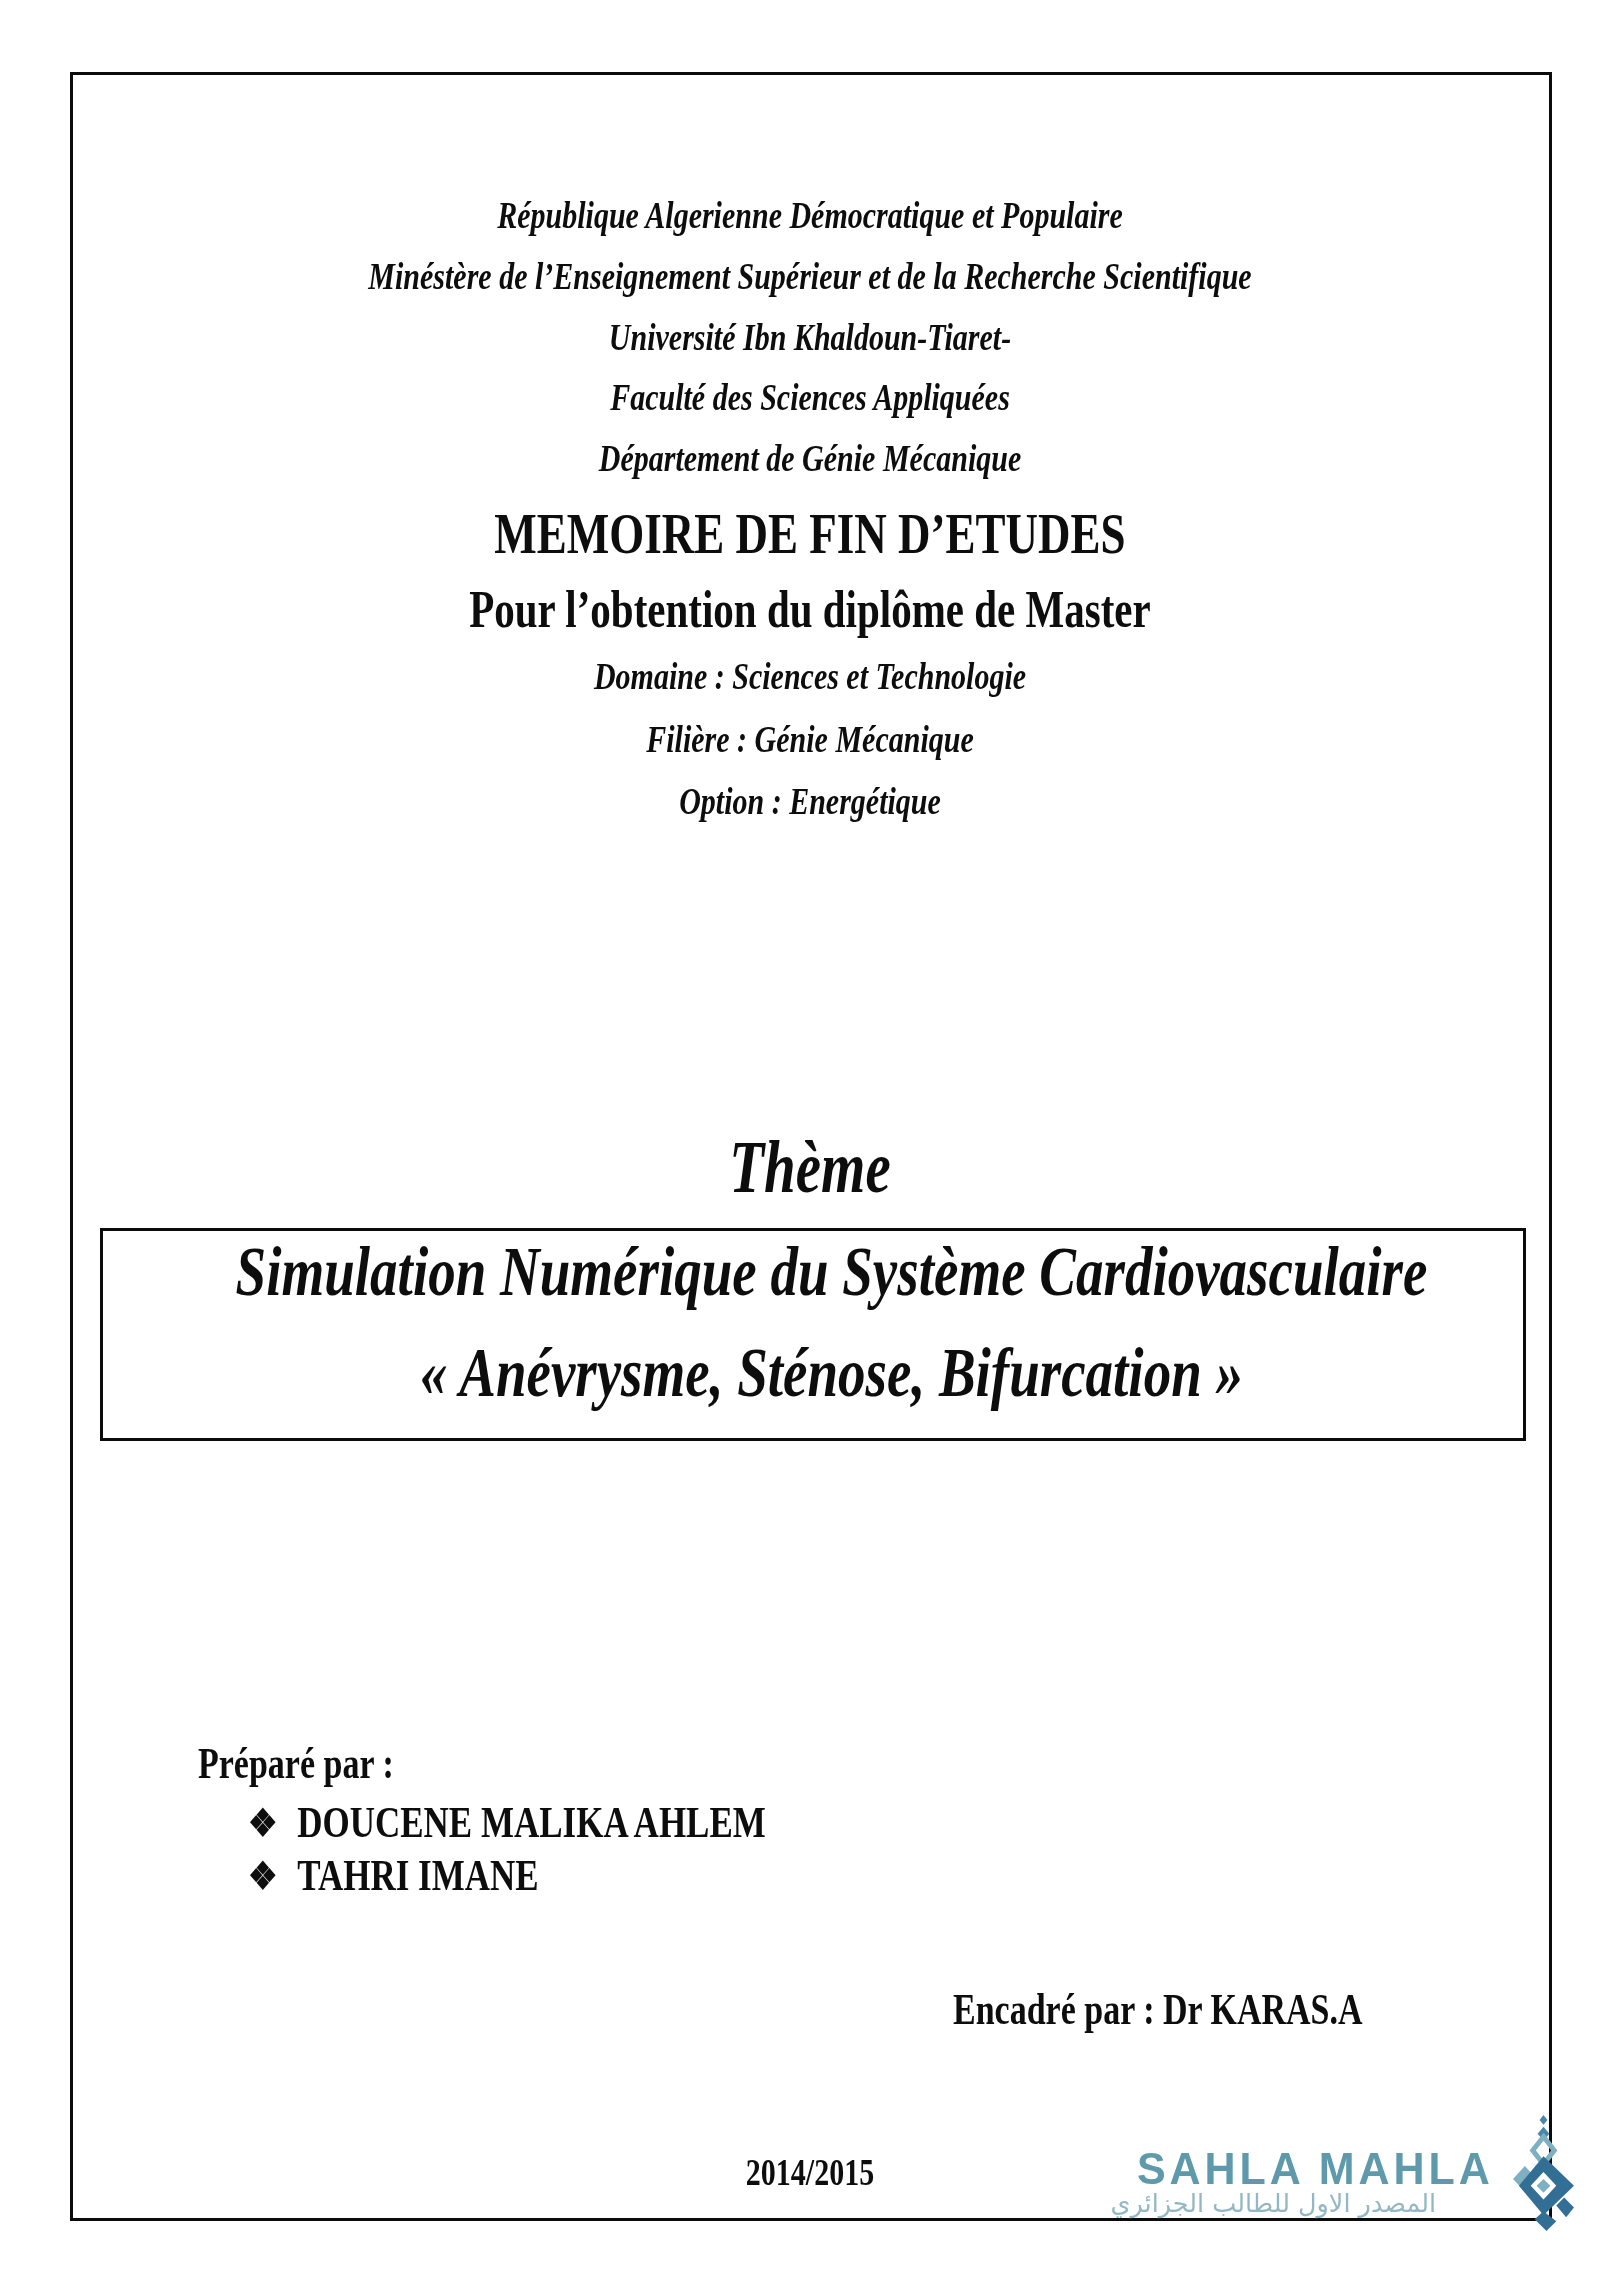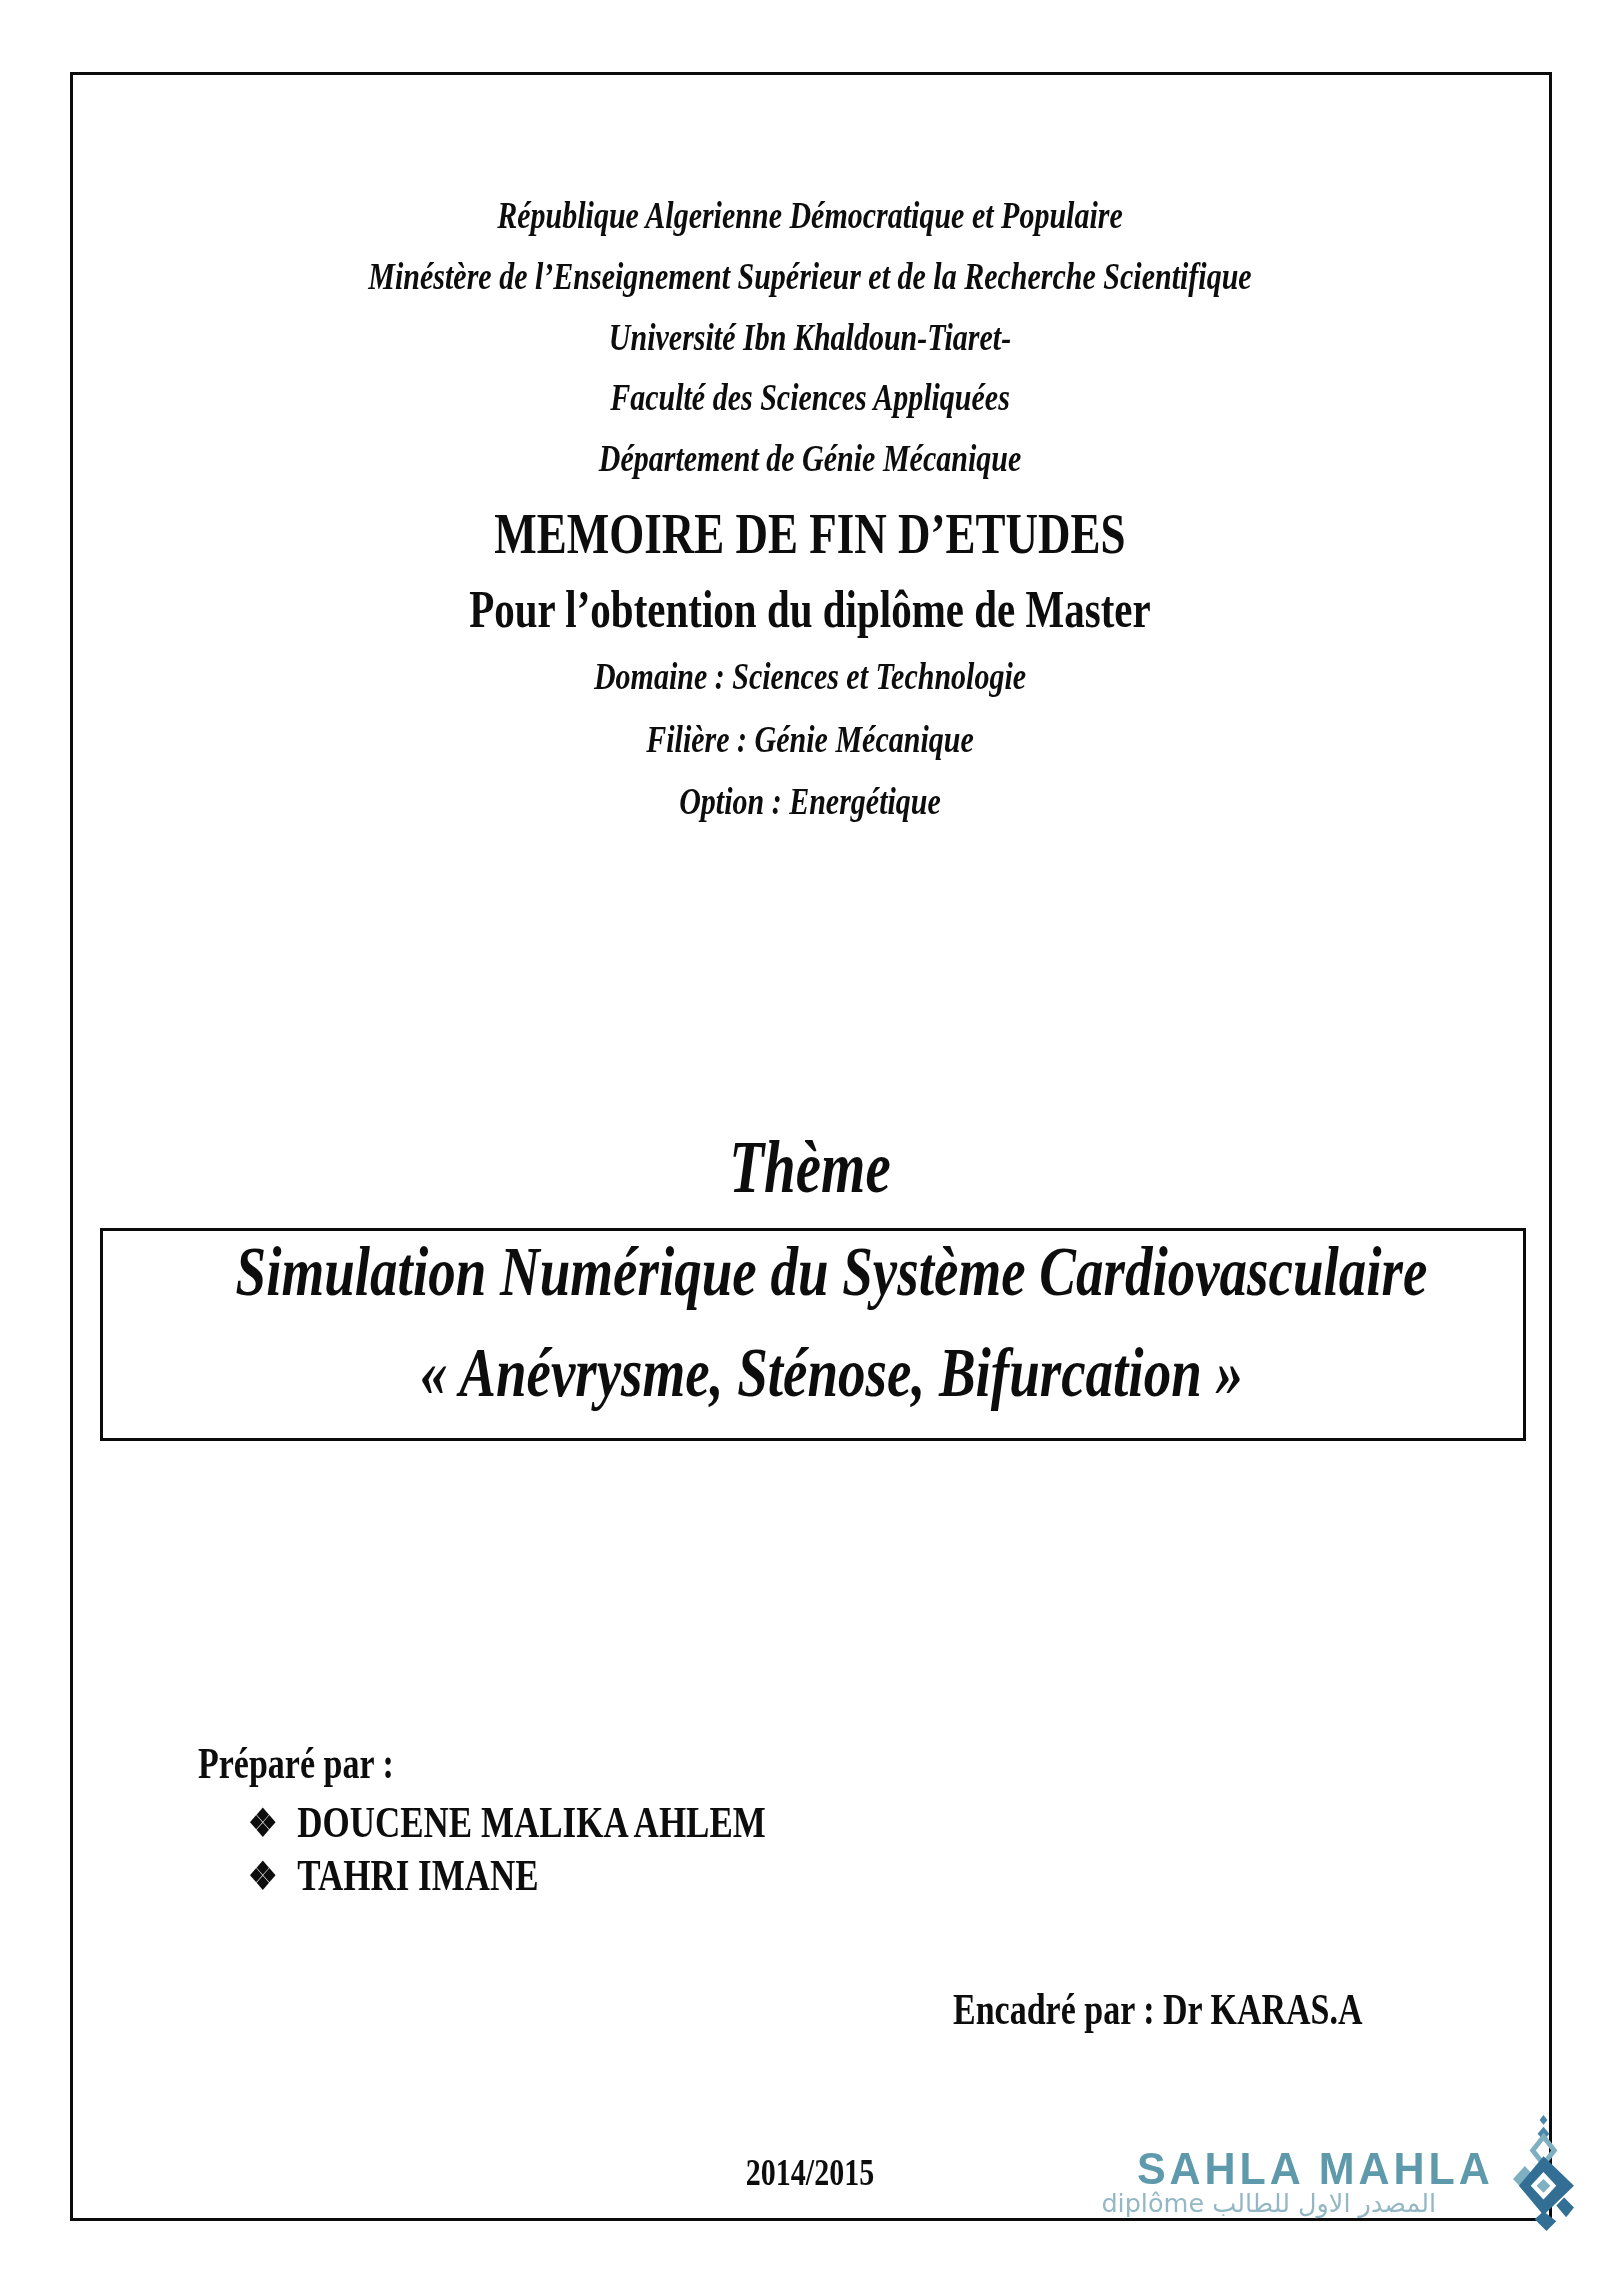--- a/index.html
+++ b/index.html
@@ -90,21 +90,21 @@
   </div>
   <div class="student-row" style="left:248px;top:1855px;">
     <span class="bullet">❖</span><span>TAHRI IMANE</span>
   </div>
 
   <div class="left-abs b" style="left:953px;top:1990px;font-size:34px;">Encadré par : Dr KARAS.A</div>
 
   <div class="cline b" style="top:2154px;font-size:30px;">2014/2015</div>
 
   <div class="logo-word" style="color: rgb(94, 154, 171);">SAHLA MAHLA</div>
-  <div class="logo-tagline" dir="rtl" style="color: rgb(147, 183, 197);">المصدر الاول للطالب diplôme</div>
+  <div class="logo-tagline" dir="rtl" style="color: rgb(147, 183, 197);">المصدر الاول للطالب الجزائري</div>
 
   <svg class="logo-emblem" width="73" height="116" viewBox="0 0 74 118">
 
     <polygon points="37,0 41,5 37,10 33,5" class="em-mid" fill="#4C86A8"></polygon>
     <polygon points="37,12 43,19 37,26 31,19" class="em-mid" fill="#4C86A8"></polygon>
 
     <polygon points="37,22 48,36 37,50 26,36" fill="none" stroke-width="5" class="em-light-stroke" stroke="#7FB0C2"></polygon>
 
     <polygon points="18,52 30,65 18,78 6,65" class="em-light" fill="#7FB0C2"></polygon>
 

